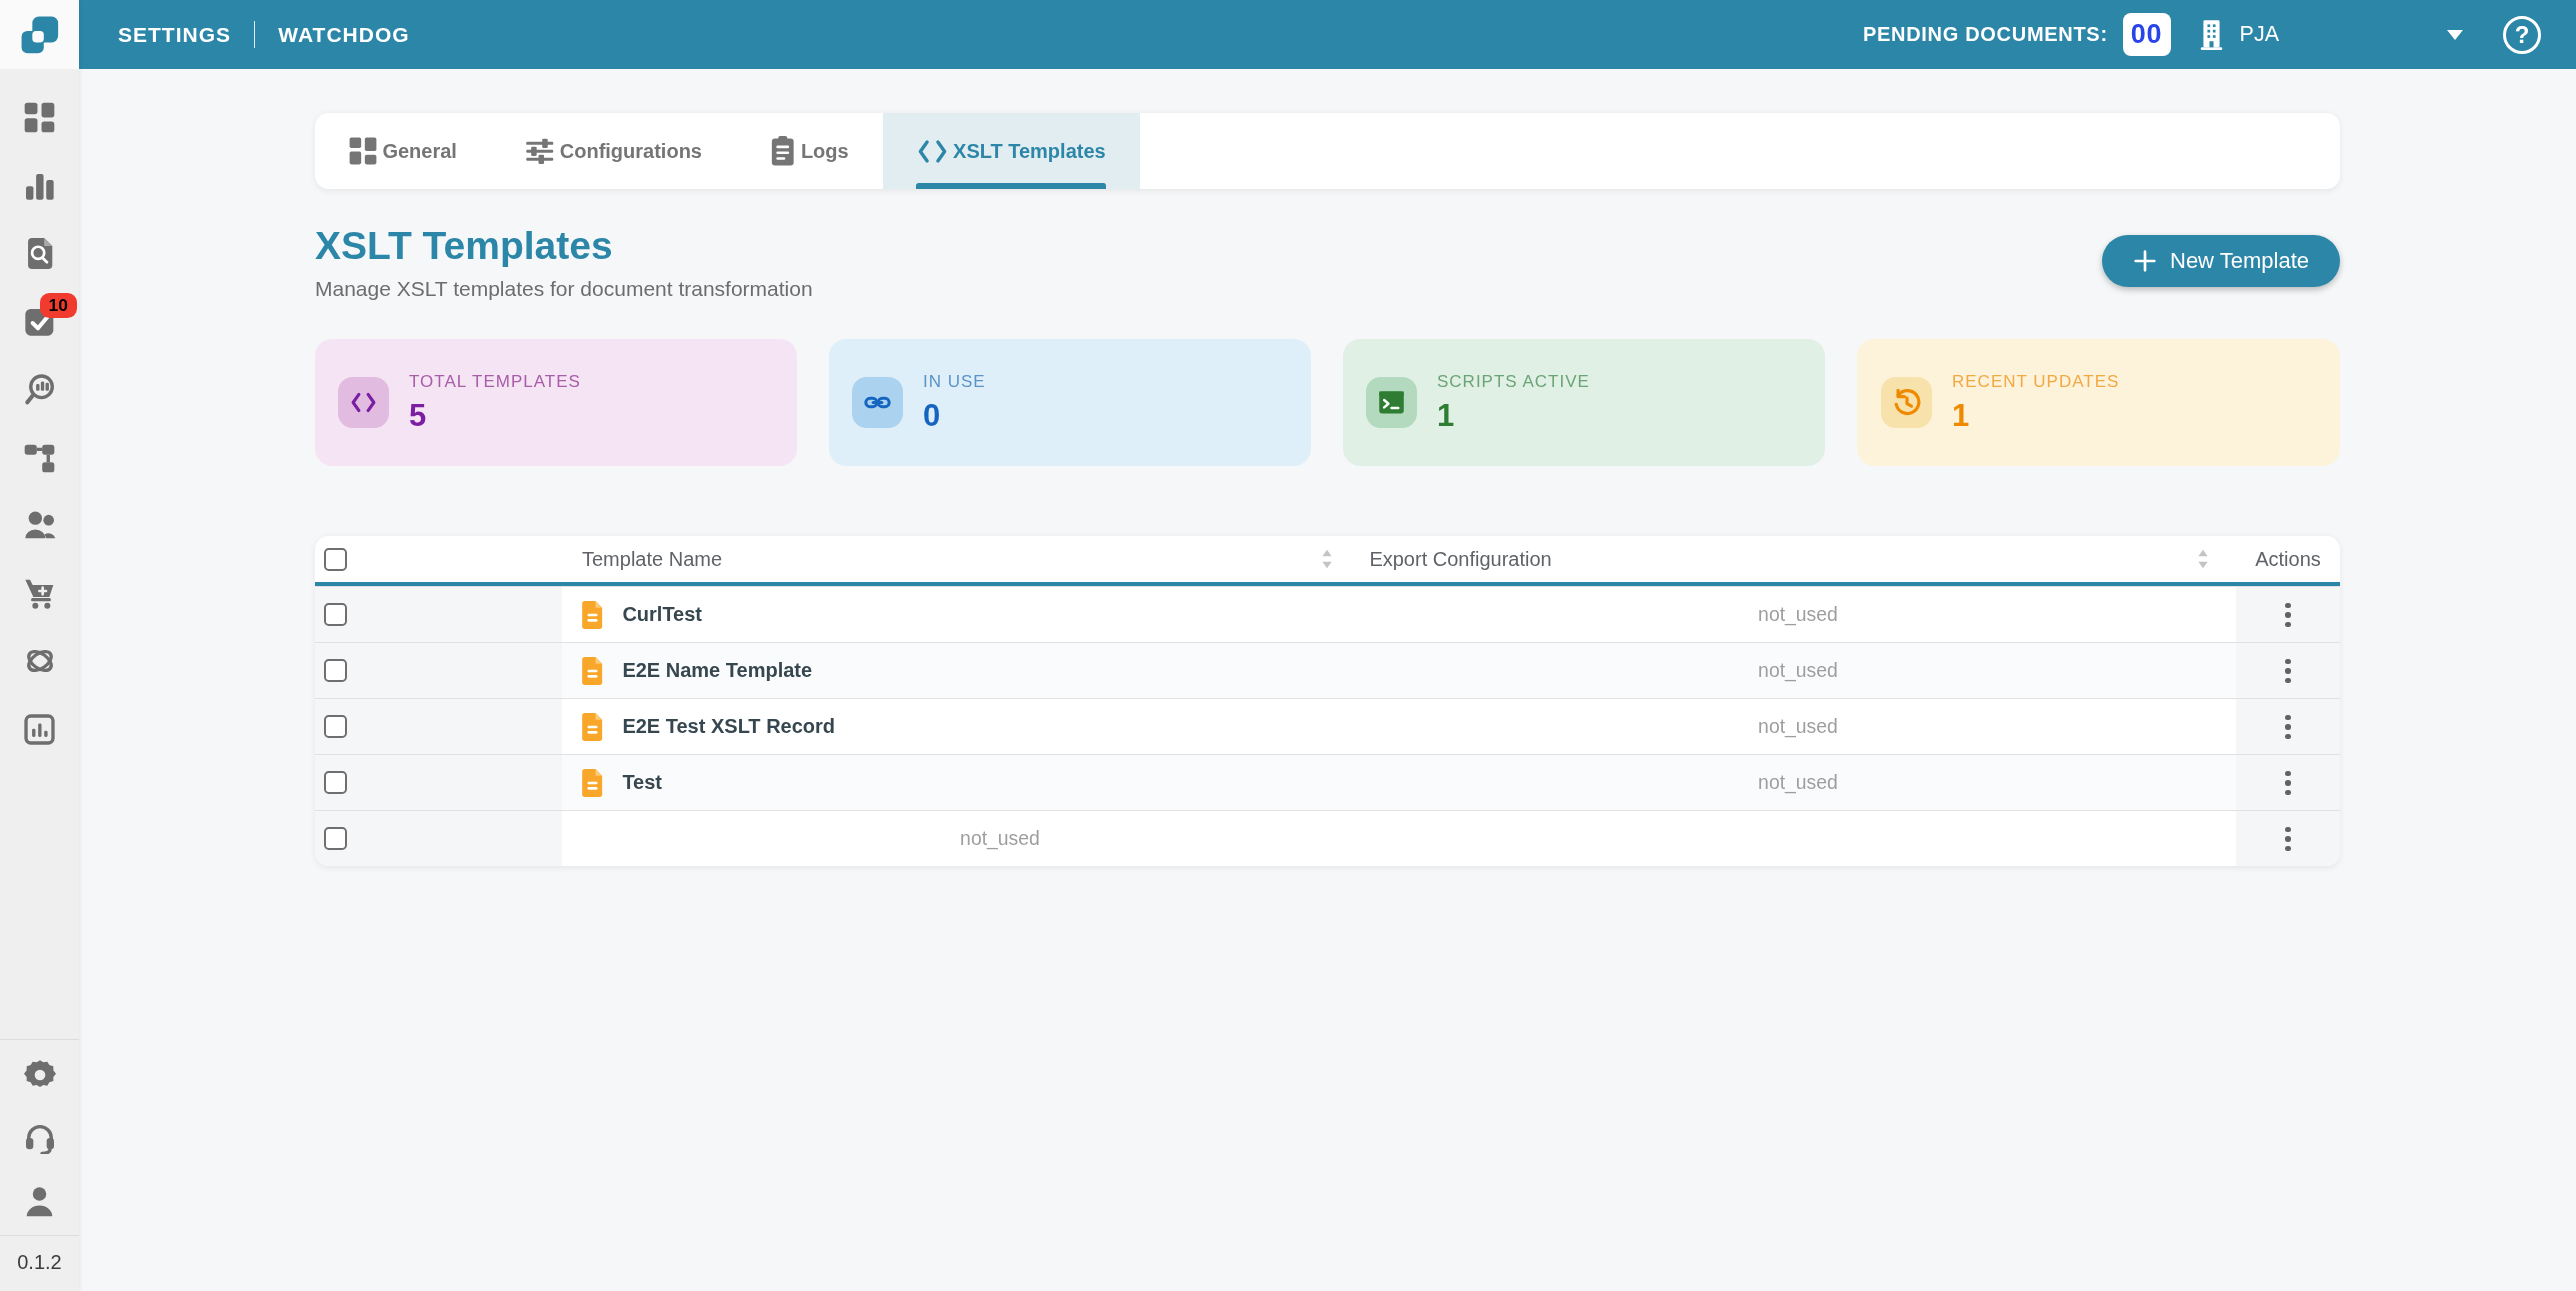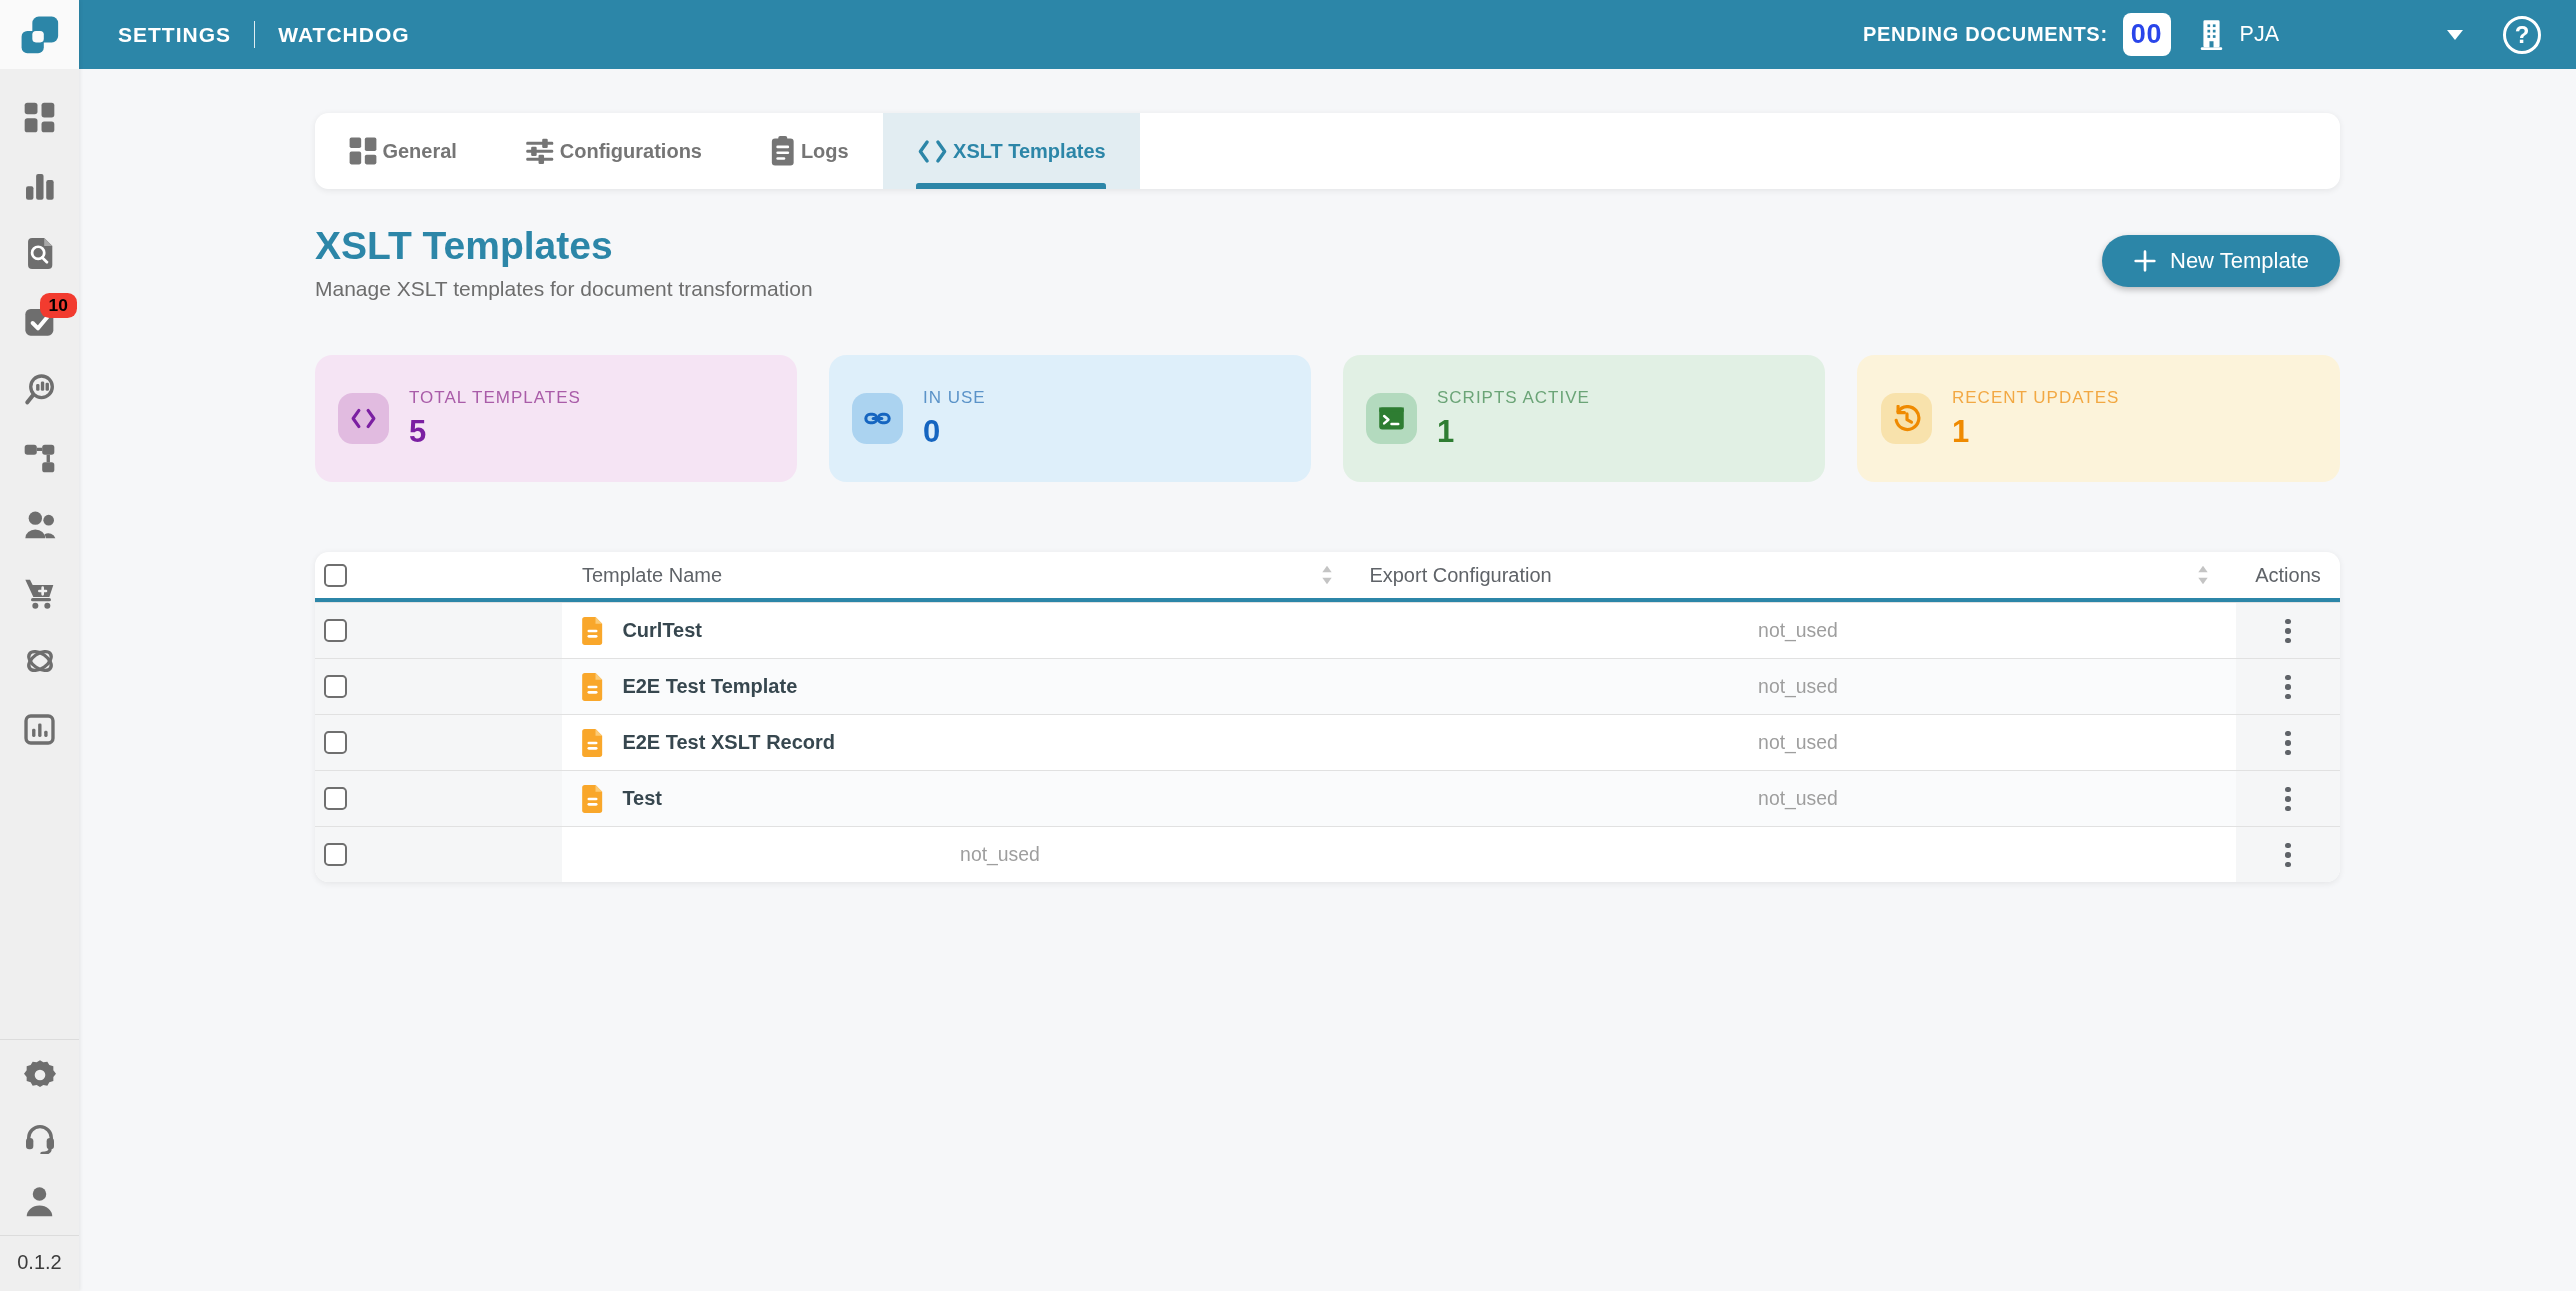--- a/index.html
+++ b/index.html
@@ -42,21 +42,21 @@
   .tab.active { background:#E2EDF2; color:#2C86A8; }
   .tab.active::after { content:""; position:absolute; bottom:0; left:13%; width:74%; height:6px; background:#2C86A8; border-radius:2.7px 2.7px 0 0; }
 
   
   .title-row { display:flex; align-items:flex-start; margin-top:35px; }
   .page-title { font-size:39px; font-weight:700; color:#2C86A8; }
   .page-sub { font-size:21px; color:#6D6D6D; margin-top:9.4px; }
   .btn-new { margin-left:auto; margin-top:10.7px; background:#2C86A8; color:#fff; border:none; height:52px; border-radius:27px; display:flex; align-items:center; gap:13.4px; padding:0 31px; font-size:22px; font-family:inherit; cursor:pointer; box-shadow:0 2.7px 6.7px rgba(0,0,0,.25); }
 
   
-  .cards { display:flex; gap:32px; margin-top:54px; }
+  .cards { display:flex; gap:32px; margin-top:38px; }
   .card { flex:1; height:127px; border-radius:17.4px; display:flex; align-items:center; padding:0 23px; }
   .chip { width:51px; height:51px; border-radius:14.8px; display:flex; align-items:center; justify-content:center; margin-right:20px; flex-shrink:0; }
   .card-label { font-size:17px; letter-spacing:1px; font-weight:400; }
   .card-value { font-size:31px; font-weight:700; margin-top:6.7px; }
   .card.purple { background:#F5E4F4; } .card.purple .chip { background:#E1BBE0; } .card.purple .card-label { color:#A95CA8; } .card.purple .card-value { color:#7B1FA2; }
   .card.blue { background:#DEEFFA; } .card.blue .chip { background:#ABD3F0; } .card.blue .card-label { color:#5B93C8; } .card.blue .card-value { color:#1565C0; }
   .card.green { background:#E1F0E4; } .card.green .chip { background:#B3DABE; } .card.green .card-label { color:#6BA477; } .card.green .card-value { color:#2E7D32; }
   .card.yellow { background:#FCF3DA;padding-left:24px; } .card.yellow .chip { background:#F8E2AC; } .card.yellow .card-label { color:#F2A843; } .card.yellow .card-value { color:#EF8A00; }
 
   
@@ -403,21 +403,21 @@
                 <span class="checkbox"></span>
               </div>
             <div class="row-mid">
               <div class="cell-name">
                 <svg width="23" height="28" viewBox="0 0 34 42">
                   <path d="M4 0 h16 l10 10 v28 a4 4 0 0 1 -4 4 h-22 a4 4 0 0 1 -4 -4 v-34 a4 4 0 0 1 4 -4 z" fill="#F9A72B"></path>
                   <polygon points="20,0 30,10 20,10" fill="#FBCB77"></polygon>
                   <rect x="8" y="19" width="15" height="4" rx="2" fill="#fff"></rect>
                     <rect x="8" y="27" width="15" height="4" rx="2" fill="#fff"></rect>
                 </svg>
-                <span>E2E Test Template</span>
+                <span>E2E Name Template</span>
               </div>
               <div class="cell-export">not_used</div>
             </div>
             <div class="col-actions">
                 <span class="kebab">
                   <span></span>
                   <span></span>
                   <span></span>
                 </span>
               </div>

